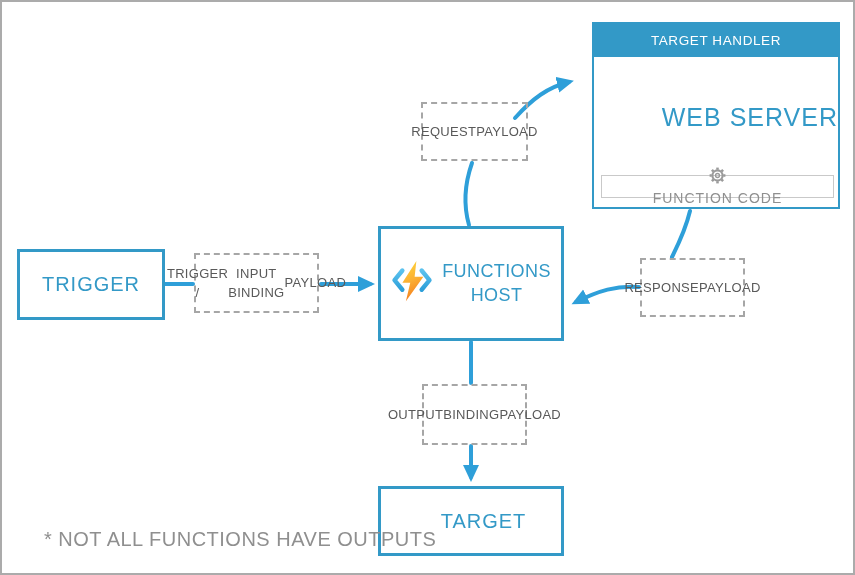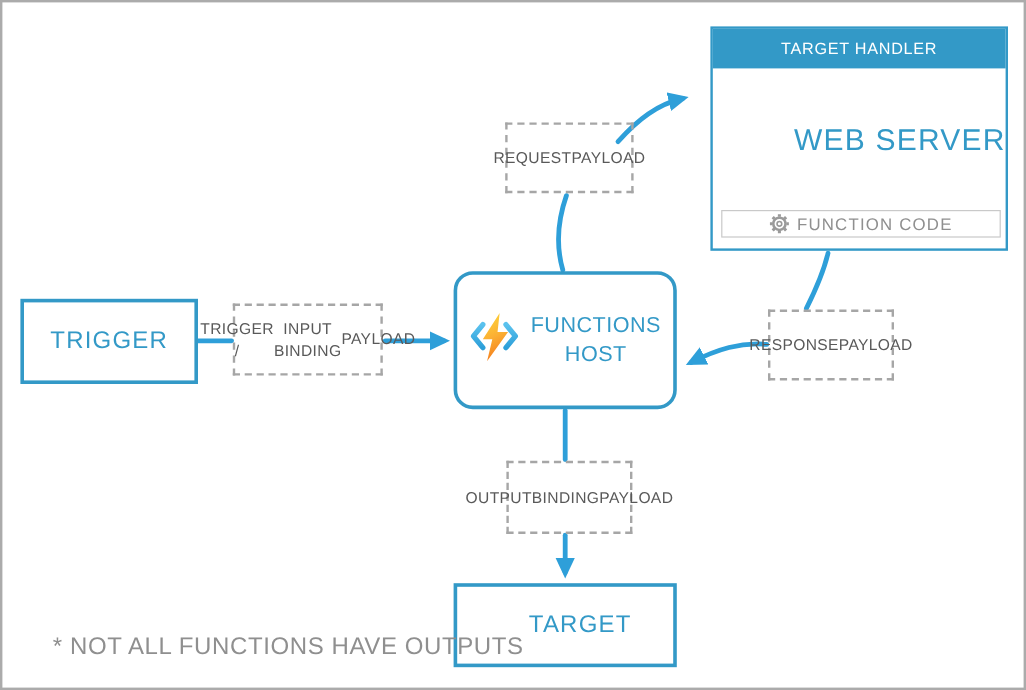--- a/index.html
+++ b/index.html
@@ -87,28 +87,28 @@
   }
   #function-code-bar {
     position:absolute; left:7px; right:4px; bottom:9px; height:23px;
     border:1.5px solid var(--code-border);
     background:#fff;
     display:flex; align-items:center; justify-content:center;
     gap:6px;
     color:var(--code-text);
     font-size:14px;
     letter-spacing:1px;
+    flex-direction:column;
   }
   #function-code-bar svg { display:block; }
 
   
   #functions-host {
     left:376px; top:224px; width:186px; height:115px;
     gap:9px;
-    border-radius:16px;
   }
   #functions-host .fh-text {
     font-size:18px;
     color:var(--accent-blue);
     text-align:center;
     line-height:1.3;
     letter-spacing:0.4px;
   }
 
   

